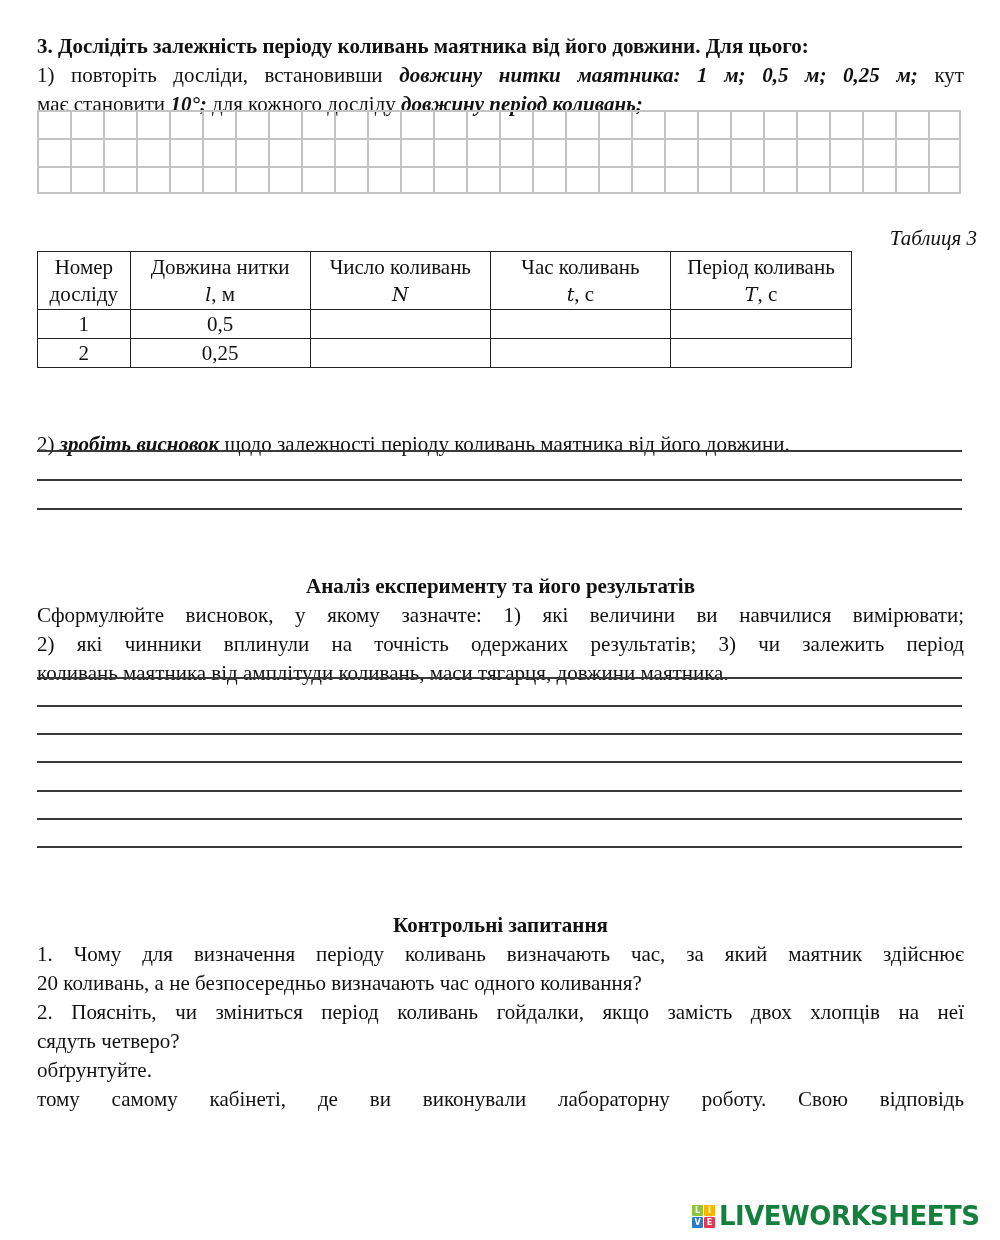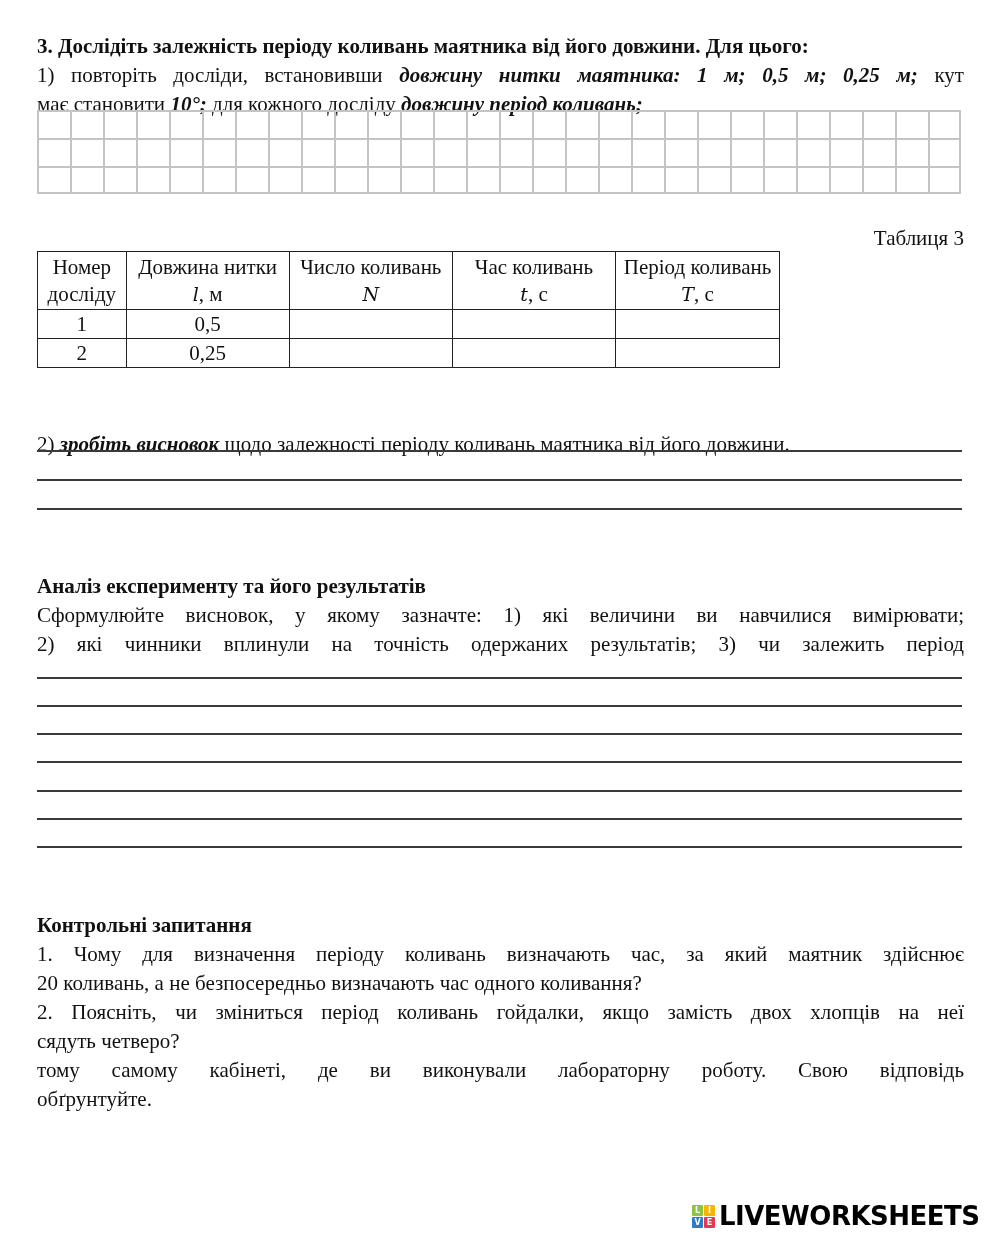--- a/index.html
+++ b/index.html
@@ -6,41 +6,41 @@
     body {
       width: 1000px; height: 1240px; position: relative; overflow: hidden;
       font-family: "Liberation Serif", "DejaVu Serif", serif;
       color: #111111;
     }
     .page { position: absolute; left: 37px; top: 32px; width: 927px; }
     .line { font-size: 21px; line-height: 29px; white-space: nowrap; }
     .justify { text-align: justify; text-align-last: justify; white-space: normal; }
     .b { font-weight: bold; }
     .bi { font-weight: bold; font-style: italic; }
-    .center { }
+    .center { text-align: center; }
 
     
     .grid {
       position: absolute; left: 37px; top: 110px; width: 924px; height: 84px;
       background-image:
         linear-gradient(to right, #c4c4c4 2px, transparent 2px),
         linear-gradient(to bottom, #c4c4c4 2px, transparent 2px);
       background-size: 33px 28px;
       border-right: 2px solid #c4c4c4;
       border-bottom: 2px solid #c4c4c4;
       box-sizing: border-box;
     }
 
     .caption {
-      position: absolute; right: 36px; top: 225px;
-      font-size: 21px; line-height: 26px;
+      position: absolute; right: 23px; top: 225px;
+      font-size: 21px; font-style: italic; line-height: 26px;
     }
 
     table.t3 {
-      position: absolute; left: 37px; top: 251px; width: 743px;
+      position: absolute; left: 37px; top: 251px; width: 815px;
       border-collapse: collapse; font-size: 21px;
     }
     table.t3 td, table.t3 th {
       border: 1.5px solid #222; text-align: center; font-weight: normal;
       padding: 0; line-height: 27px;
     }
     table.t3 th { height: 57px; vertical-align: middle; }
     table.t3 td { height: 28px; }
     .sym { font-family: "DejaVu Serif", serif; font-style: italic; font-size: 19px; }
 
@@ -130,40 +130,41 @@
   <span>2) </span><span class="bi">зробіть висновок</span><span> щодо залежності періоду коливань маятника від його довжини.</span>
 </div>
 <div class="blank" style="top:450px;"></div>
 <div class="blank" style="top:479px;"></div>
 <div class="blank" style="top:508px;"></div>
 
 <div class="abs" style="top:540px;">
   <div class="line b center">Аналіз експерименту та його результатів</div>
   <div class="line justify">Сформулюйте висновок, у якому зазначте: 1) які величини ви навчилися вимірювати;</div>
   <div class="line justify">2) які чинники вплинули на точність одержаних результатів; 3) чи залежить період</div>
+  <div class="line">коливань маятника від амплітуди коливань, маси тягарця, довжини маятника.</div>
 </div>
 <div class="blank" style="top:677px;"></div>
 <div class="blank" style="top:705px;"></div>
 <div class="blank" style="top:733px;"></div>
 <div class="blank" style="top:761px;"></div>
 <div class="blank" style="top:790px;"></div>
 <div class="blank" style="top:818px;"></div>
 <div class="blank" style="top:846px;"></div>
 
 <div class="abs" style="top:879px;">
   <div class="line b center">Контрольні запитання</div>
   <div class="line justify">1. Чому для визначення періоду коливань визначають час, за який маятник здійснює</div>
   <div class="line">20 коливань, а не безпосередньо визначають час одного коливання?</div>
   <div class="line justify">2. Поясніть, чи зміниться період коливань гойдалки, якщо замість двох хлопців на неї</div>
   <div class="line">сядуть четверо?</div>
+  <div class="line">обґрунтуйте.</div>
   <div class="line justify">тому самому кабінеті, де ви виконували лабораторну роботу. Свою відповідь</div>
-  <div class="line">обґрунтуйте.</div>
 </div>
 
 <div class="logo">
   <div class="logo-squares">
     <span id="sq0" style="background: rgb(140, 198, 63);">L</span>
     <span id="sq1" style="background: rgb(247, 181, 0);">I</span>
     <span id="sq2" style="background: rgb(42, 124, 203);">V</span>
     <span id="sq3" style="background: rgb(232, 56, 79);">E</span>
   </div>
-  <div class="logo-text" id="logoText" style="color: #000000;">LIVEWORKSHEETS</div>
+  <div class="logo-text" id="logoText" style="color: #15803d;">LIVEWORKSHEETS</div>
 </div>
 
 </body></html>

